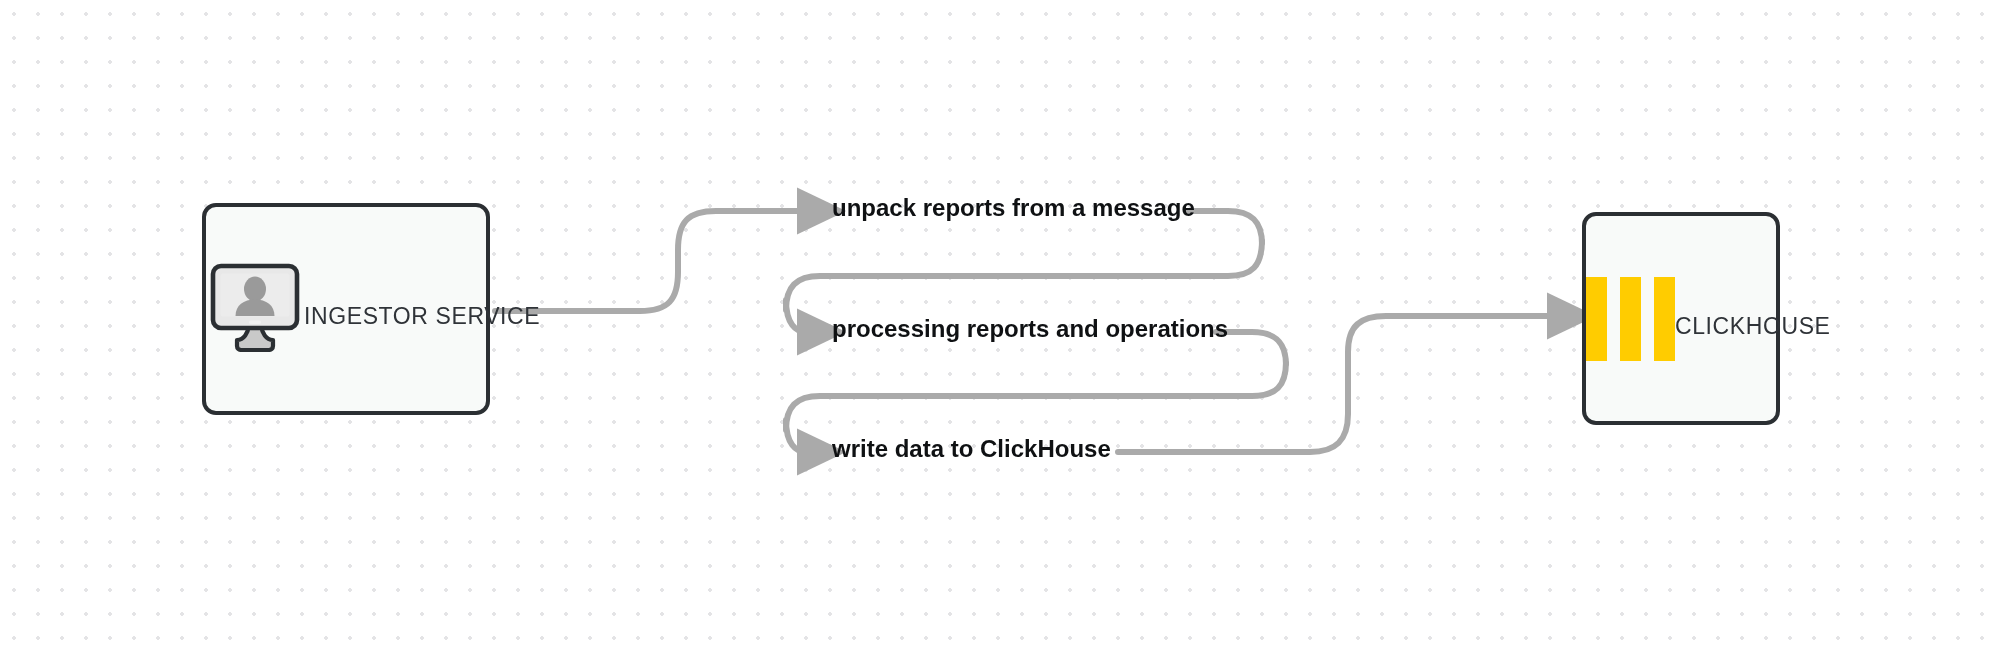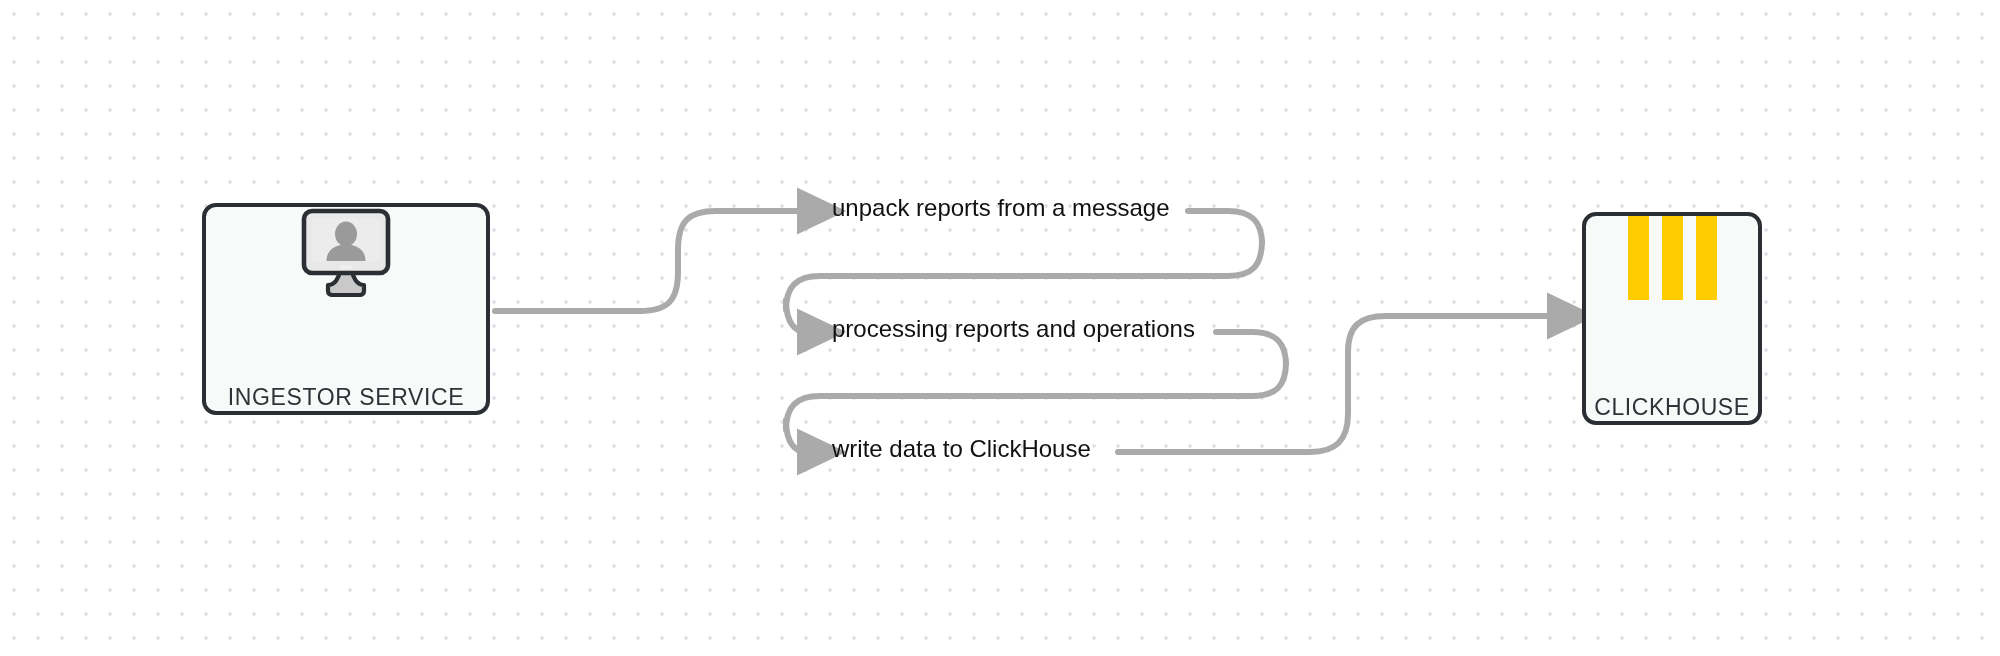--- a/index.html
+++ b/index.html
@@ -26,34 +26,33 @@
     width: 2000px;
     height: 656px;
   }
   .node {
     position: absolute;
     box-sizing: border-box;
     background: #f8faf9;
     border: 4px solid #2b2f33;
     border-radius: 14px;
     display: flex;
-    flex-direction: column;
     align-items: center;
     justify-content: space-between;
   }
   #node-ingestor {
     left: 202px;
     top: 203px;
     width: 288px;
     height: 212px;
   }
   #node-clickhouse {
     left: 1582px;
     top: 212px;
-    width: 180px;
+    width: 198px;
     height: 213px;
   }
   .node-label {
     font-size: 23px;
     letter-spacing: 0.6px;
     color: #2f3338;
     text-align: center;
     white-space: nowrap;
   }
   #node-ingestor .node-label { margin-top: 14px; }
@@ -69,20 +68,21 @@
     height: 84px;
     background: #ffcc00;
   }
   .edge-label {
     position: absolute;
     font-size: 24px;
     color: #0f1113;
     white-space: nowrap;
     line-height: 1;
     background: transparent;
+    font-weight: bold;
   }
   #label-unpack   { left: 832px; top: 196px; }
   #label-process  { left: 832px; top: 317px; }
   #label-write    { left: 832px; top: 437px; }
 </style>
 </head>
 <body>
 
 <div id="canvas">
 

